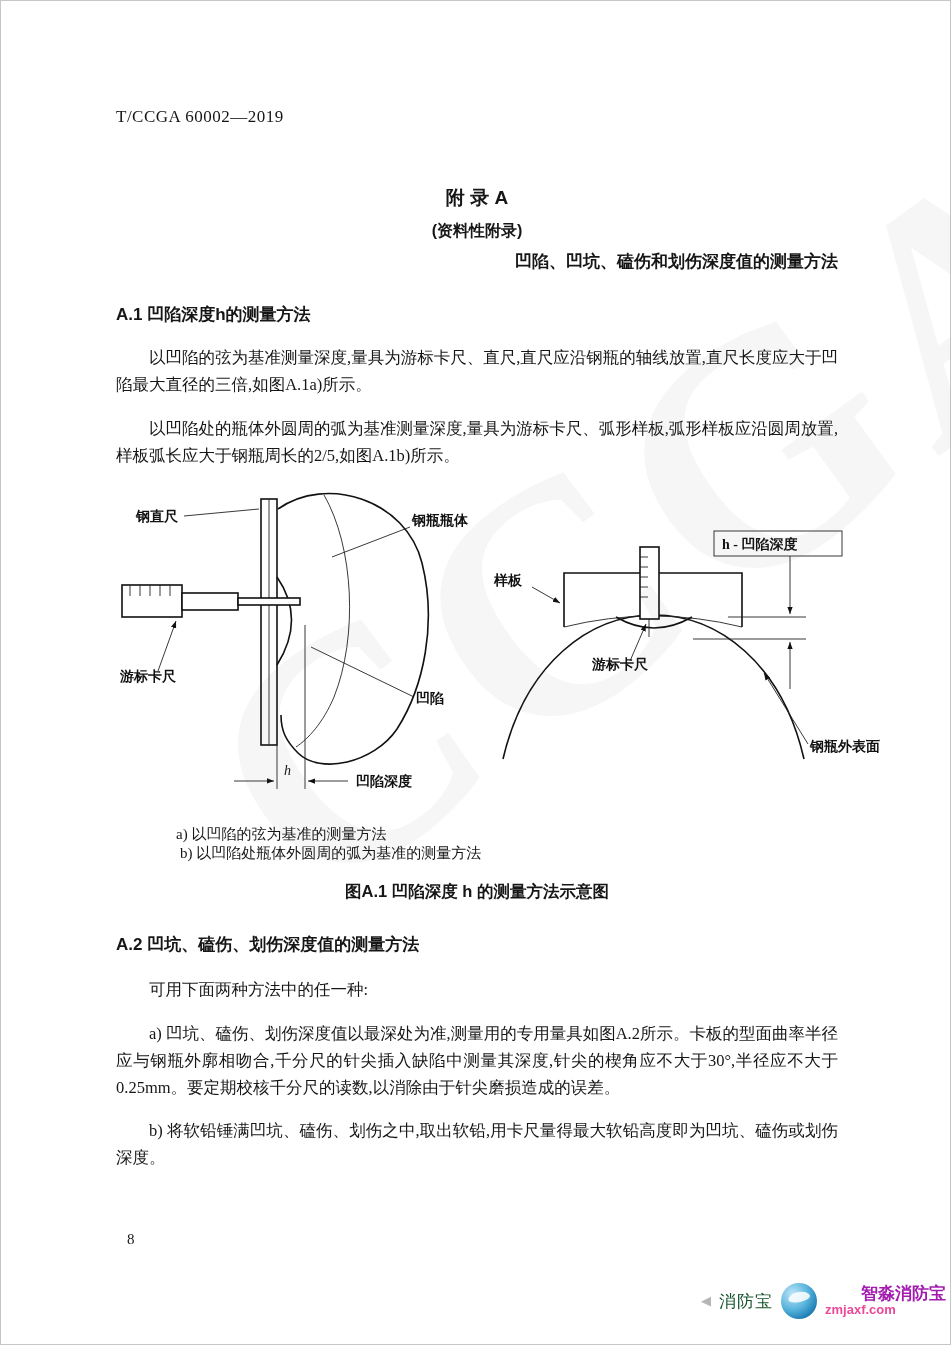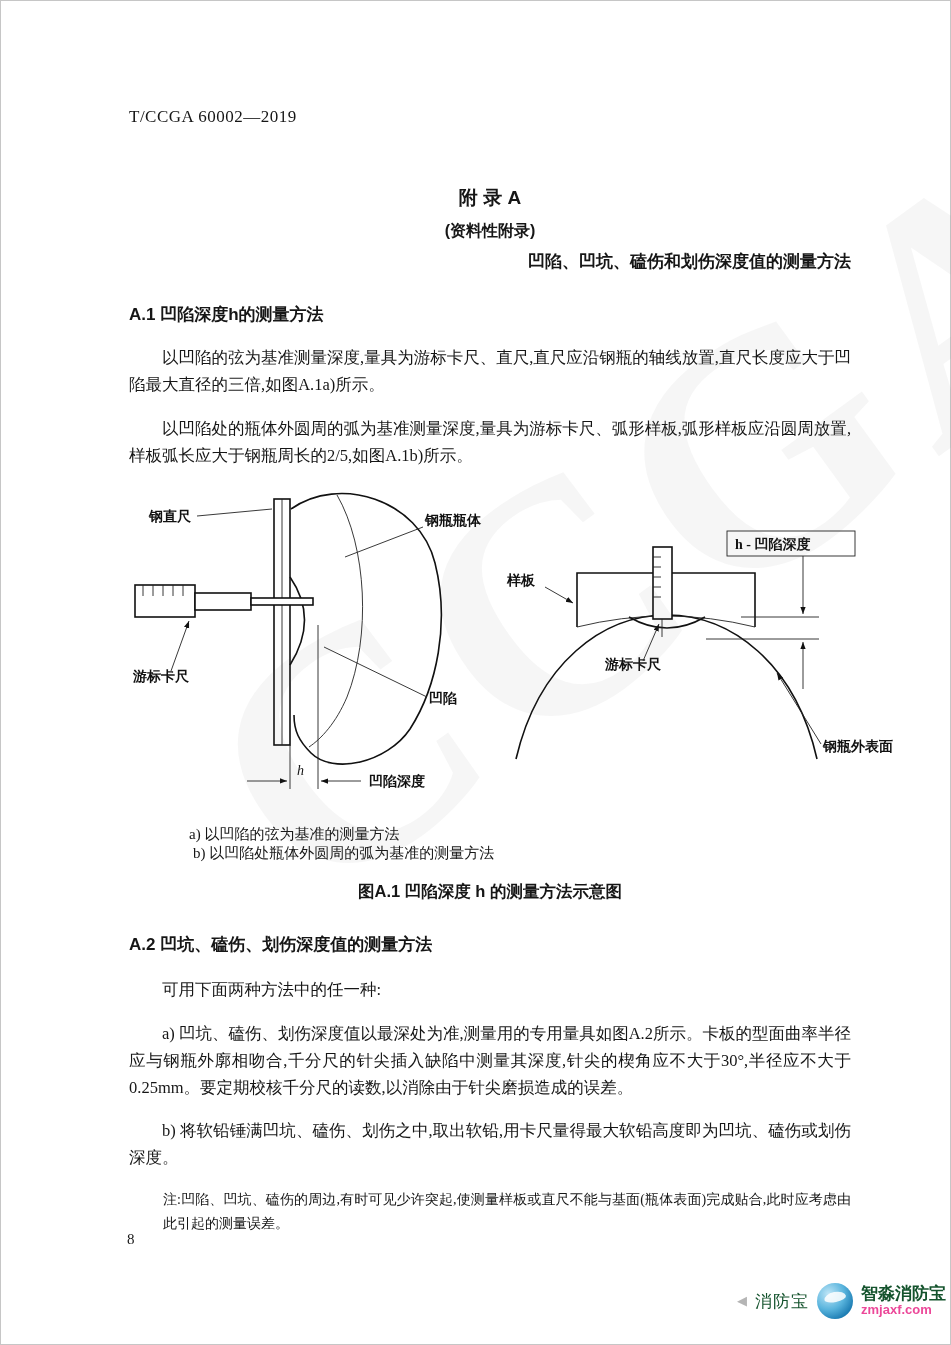--- a/index.html
+++ b/index.html
@@ -3,21 +3,21 @@
 <meta charset="utf-8">
 <style>
   html,body{margin:0;padding:0;}
   body{
     width:951px;height:1345px;position:relative;overflow:hidden;
     background:#f6f6f6;
     font-family:"Liberation Serif","DejaVu Serif",serif;
     color:#161616;
   }
   .page{position:absolute;inset:0;background:#fff;border:1px solid #c6c6c6;}
-  .content{position:absolute;left:128px;top:0;width:722px;z-index:2;}
+  .content{position:absolute;left:115px;top:0;width:722px;z-index:2;}
   .doc-number{margin-top:106px;font-size:17px;letter-spacing:.5px;}
   .center{text-align:center;}
   .sans{font-family:"Liberation Sans","DejaVu Sans",sans-serif;}
   .app-title{margin-top:58px;font-size:19px;font-weight:bold;}
   .app-sub{margin-top:10px;font-size:16px;font-weight:bold;}
   .app-head{margin-top:8px;font-size:17px;font-weight:bold;text-align:right;}
   .sec-head{margin-top:30px;font-size:17px;font-weight:bold;}
   .para{margin-top:18px;font-size:16.5px;line-height:27px;text-align:justify;text-indent:2em;}
   .para + .para{margin-top:0;}
   .fig-area{position:relative;height:338px;margin-top:6px;}
@@ -37,21 +37,21 @@
     font-family:"Liberation Serif",serif;white-space:nowrap;
   }
   .footer-brand{position:absolute;right:4px;top:1282px;display:flex;align-items:center;gap:8px;z-index:4;}
   .chev{color:#b5b5b5;font-size:13px;}
   .side-text{color:#14532d;font-size:17px;letter-spacing:1px;}
   .logo-circle{width:36px;height:36px;border-radius:50%;display:inline-block;position:relative;
     background:radial-gradient(circle at 32% 30%,#bfe6f7 0%,#59b4dd 45%,#1f7fb5 75%,#16618e 100%);}
   .logo-circle::after{content:"";position:absolute;left:7px;top:9px;width:22px;height:10px;
     border-radius:50%/60% 60% 40% 40%;background:rgba(255,255,255,.85);transform:rotate(-12deg);}
   .brand-col{display:flex;flex-direction:column;line-height:1.15;}
-  .brand-name{color:#14532d;font-size:17px;font-weight:bold;font-family:"Liberation Sans",sans-serif;}
+  .brand-name{color:#a21caf;font-size:17px;font-weight:bold;font-family:"Liberation Sans",sans-serif;margin-left:36px;}
   .brand-url{color:#ec4899;font-size:13px;font-weight:bold;font-style:normal;font-family:"Liberation Sans",sans-serif;}
   svg{overflow:visible;}
   svg text{font-size:14px;fill:#111;font-family:inherit;}
   svg text.lbl{font-weight:bold;}
   svg .thin{stroke:#222;stroke-width:.9;fill:none;}
   svg .main{stroke:#111;stroke-width:1.6;fill:none;}
   svg .fillw{fill:#fff;stroke:#111;stroke-width:1.6;}
 </style>
 </head>
 <body>
@@ -168,21 +168,20 @@
       <span class="cap-a">a) 以凹陷的弦为基准的测量方法</span>
       <span class="cap-b">b) 以凹陷处瓶体外圆周的弧为基准的测量方法</span>
     </div>
 
     <div class="fig-title center sans">图A.1  凹陷深度 h 的测量方法示意图</div>
 
     <div class="sec-head sans">A.2  凹坑、磕伤、划伤深度值的测量方法</div>
     <p class="intro">可用下面两种方法中的任一种:</p>
     <p class="para" style="margin-top:0;">a) 凹坑、磕伤、划伤深度值以最深处为准,测量用的专用量具如图A.2所示。卡板的型面曲率半径应与钢瓶外廓相吻合,千分尺的针尖插入缺陷中测量其深度,针尖的楔角应不大于30°,半径应不大于0.25mm。要定期校核千分尺的读数,以消除由于针尖磨损造成的误差。</p>
     <p class="para">b) 将软铅锤满凹坑、磕伤、划伤之中,取出软铅,用卡尺量得最大软铅高度即为凹坑、磕伤或划伤深度。</p>
-    <p class="note">注:凹陷、凹坑、磕伤的周边,有时可见少许突起,使测量样板或直尺不能与基面(瓶体表面)完成贴合,此时应考虑由此引起的测量误差。</p>
 
   </div>
 
   <div class="page-num">8</div>
 
   <div class="footer-brand">
     <span class="chev">◀</span>
     <span class="side-text">消防宝</span>
     <span class="logo-circle"></span>
     <span class="brand-col">

